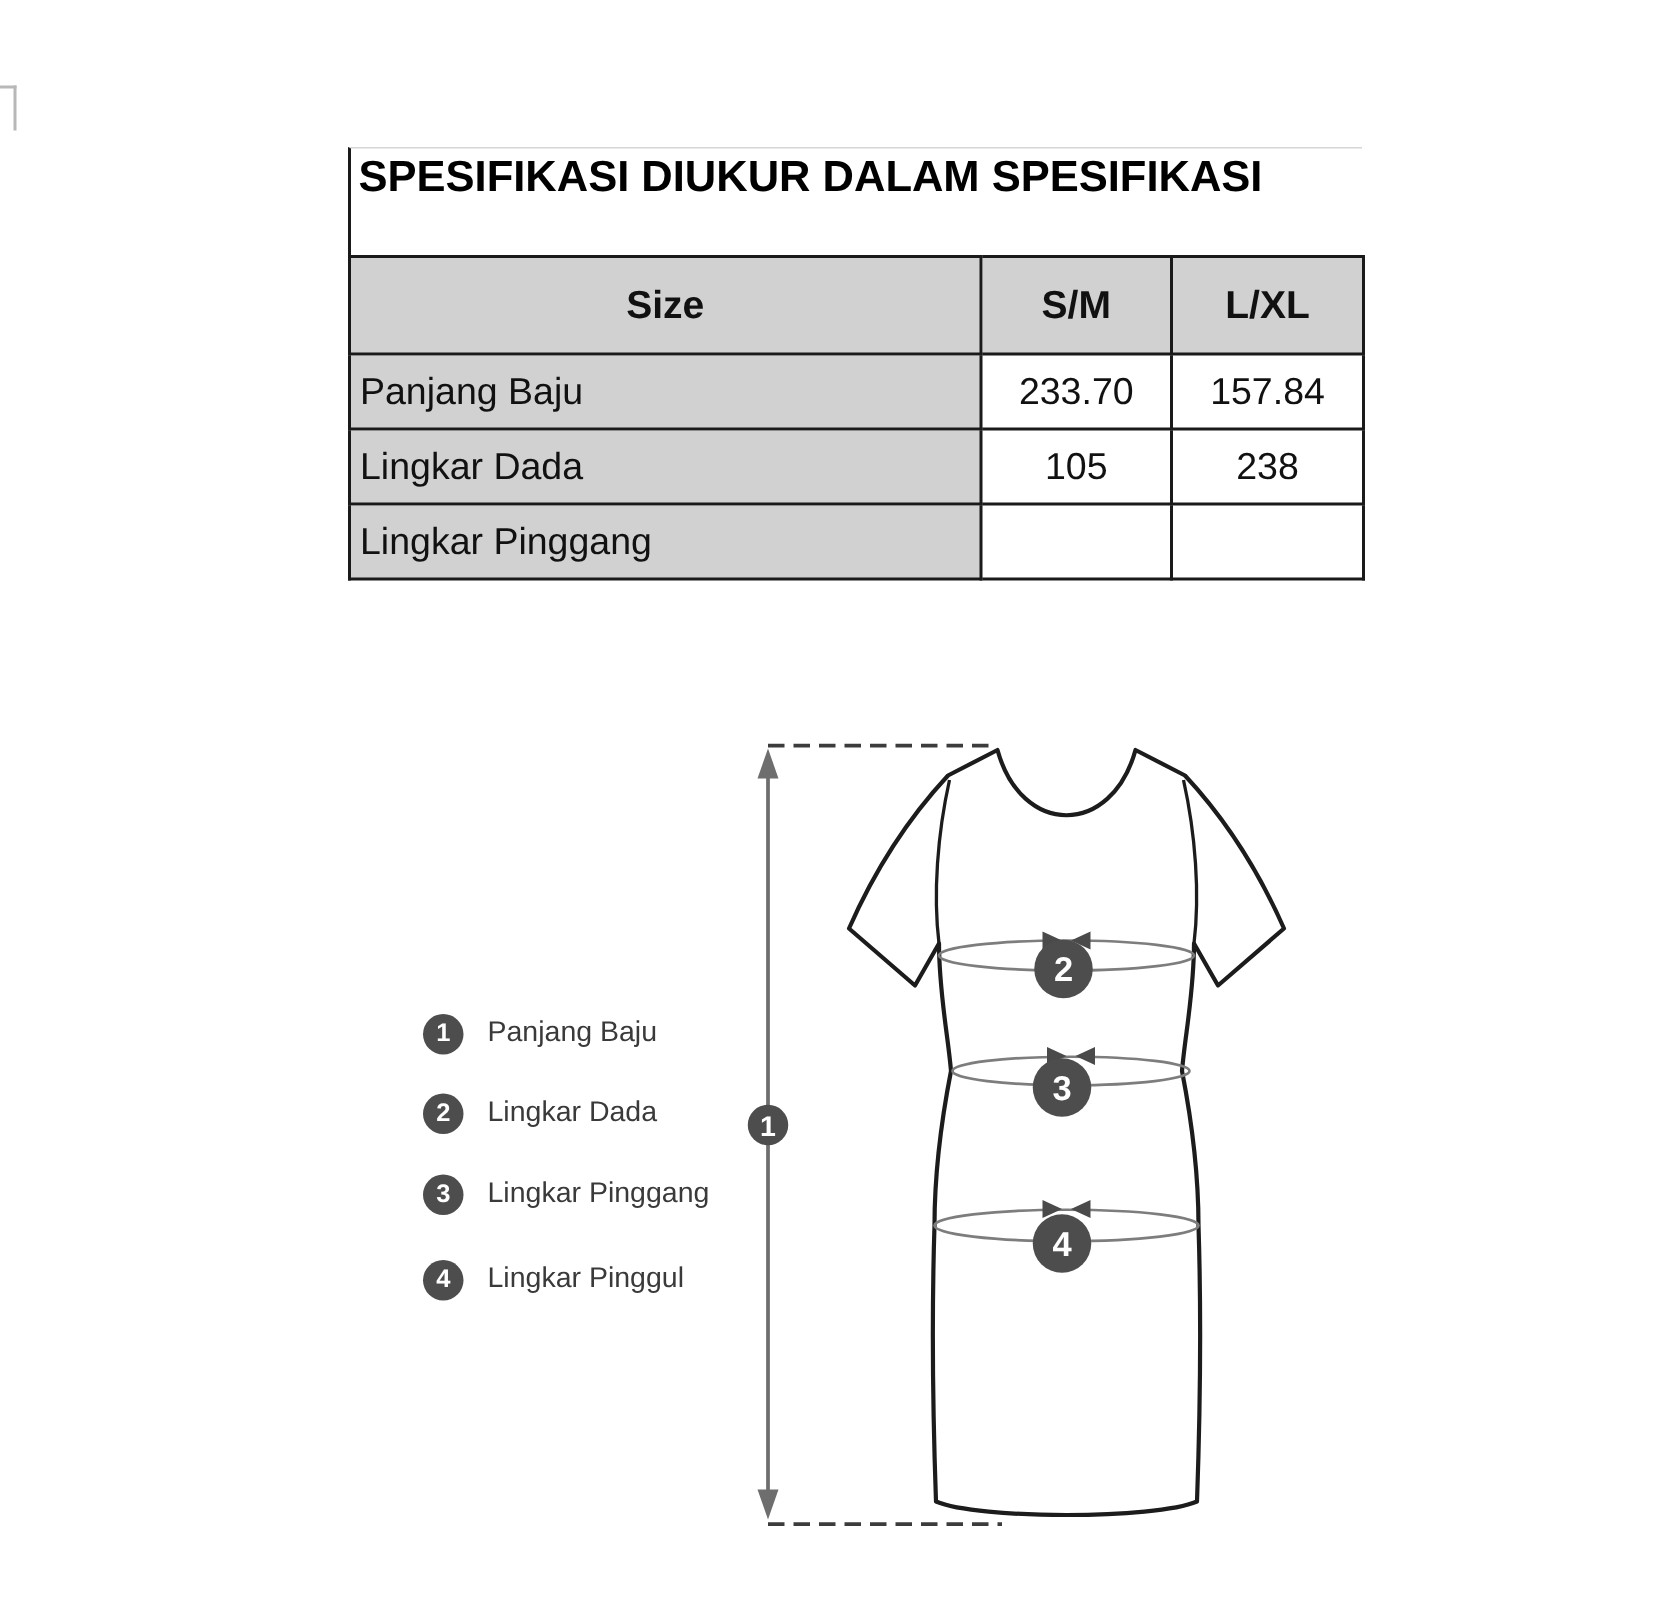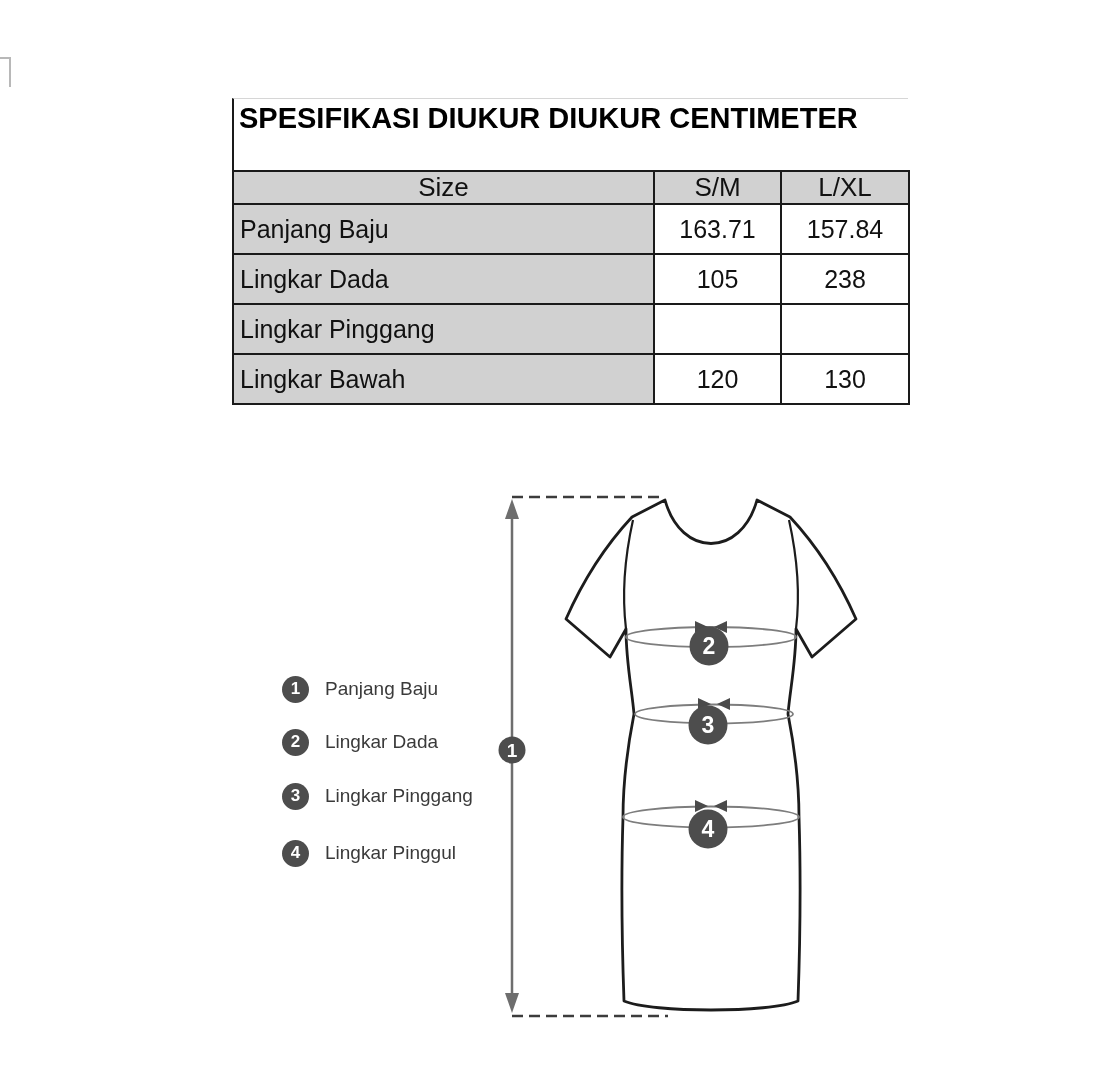--- a/index.html
+++ b/index.html
@@ -24,22 +24,22 @@
   }
   
   .spec-table{
     position:absolute;left:232px;top:170px;width:676px;
     border-collapse:collapse;table-layout:fixed;
   }
   .spec-table th,.spec-table td{
     border:2px solid #1a1a1a;box-sizing:border-box;overflow:hidden;
   }
   .spec-table th{
-    background:#d1d1d1;font-weight:normal;font-size:26px;height:33px;
-    text-align:center;padding:0;
+    background:#d1d1d1;font-weight:bold;font-size:26px;height:33px;
+    text-align:center;padding:16px;
   }
   .spec-table td{height:50px;font-size:25px;padding:0;}
   .spec-table td.lbl{background:#d1d1d1;text-align:left;padding-left:6px;}
   .spec-table td.val{background:#ffffff;text-align:center;}
   
   .legend-item{
     position:absolute;left:282px;display:flex;align-items:center;height:28px;
   }
   .legend-num{
     width:27px;height:27px;border-radius:50%;background:#4d4d4d;flex:0 0 27px;
@@ -54,54 +54,49 @@
     font-family:"Liberation Sans", sans-serif;}
 </style>
 </head>
 <body>
 
 <div class="canvas">
 
   <div class="corner-artifact"></div>
 
   <div class="title-block">
-    <h1>SPESIFIKASI DIUKUR DIUKUR CENTIMETER</h1>
+    <h1>SPESIFIKASI DIUKUR DALAM SPESIFIKASI</h1>
   </div>
 
   <table class="spec-table">
     <colgroup>
         <col style="width:421px">
         <col style="width:127px">
         <col style="width:128px">
       </colgroup>
     <tbody>
       <tr>
         <th>Size</th>
         <th>S/M</th>
         <th>L/XL</th>
       </tr>
       <tr>
         <td class="lbl">Panjang Baju</td>
-        <td class="val">163.71</td>
+        <td class="val">233.70</td>
         <td class="val">157.84</td>
       </tr>
       <tr>
         <td class="lbl">Lingkar Dada</td>
         <td class="val">105</td>
         <td class="val">238</td>
       </tr>
       <tr>
         <td class="lbl">Lingkar Pinggang</td>
         <td class="val"></td>
         <td class="val"></td>
-      </tr>
-      <tr>
-        <td class="lbl">Lingkar Bawah</td>
-        <td class="val">120</td>
-        <td class="val">130</td>
       </tr>
     </tbody>
   </table>
 
   <div class="legend-item li-1">
     <span class="legend-num">1</span>
     <span class="legend-label">Panjang Baju</span>
   </div>
   <div class="legend-item li-2">
     <span class="legend-num">2</span>

